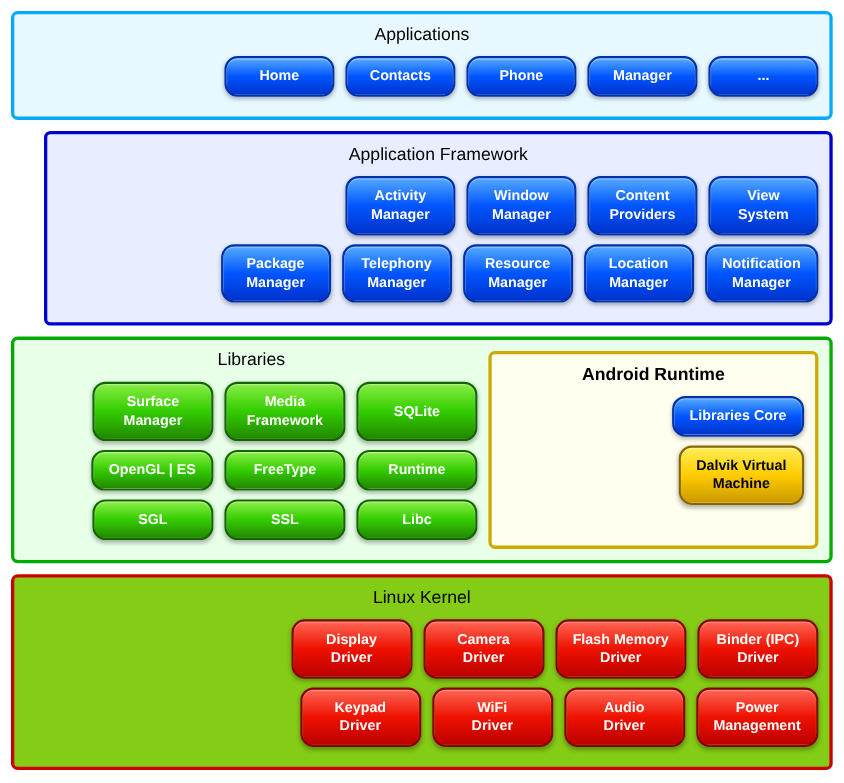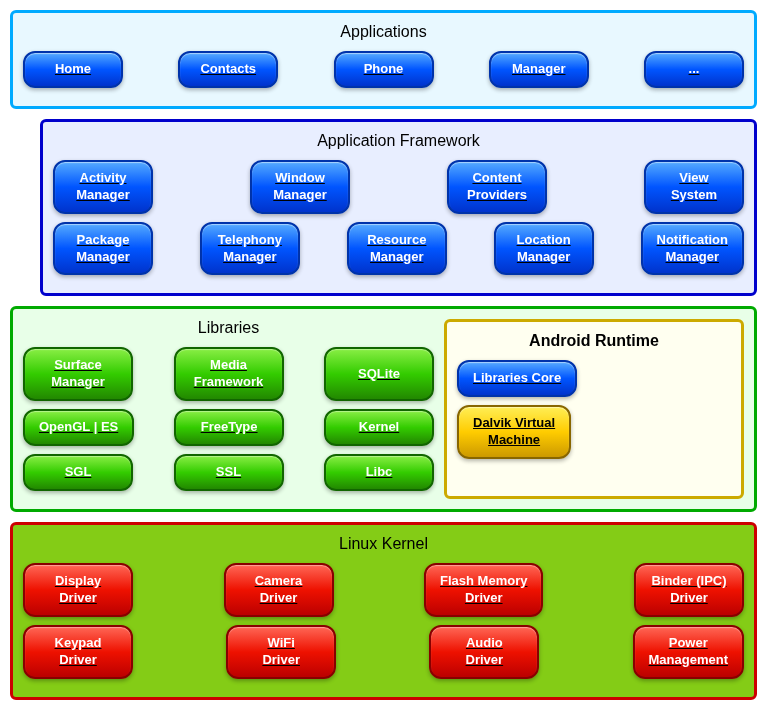--- a/index.html
+++ b/index.html
@@ -48,25 +48,24 @@
     }
 
     
     .kernel-section {
       border-color: #cc0000;
       background: #84cc16;
     }
 
     .row {
       display: flex;
-      justify-content: space-between;
+      justify-content: flex-end;
       gap: 10px;
       margin-bottom: 8px;
       flex-wrap: wrap;
-      text-decoration: underline;
     }
 
     
     .btn-blue {
       background: linear-gradient(to bottom, #55aaff 0%, #0055ff 50%, #0033cc 100%);
       color: #fff;
       border: 2px solid #0033aa;
       border-radius: 12px;
       padding: 8px 14px;
       font-size: 13px;
@@ -188,21 +187,21 @@
     <div class="libraries-inner">
       <div class="section-title">Libraries</div>
       <div class="row">
         <button class="btn-green">Surface<br>Manager</button>
         <button class="btn-green">Media<br>Framework</button>
         <button class="btn-green">SQLite</button>
       </div>
       <div class="row">
         <button class="btn-green">OpenGL | ES</button>
         <button class="btn-green">FreeType</button>
-        <button class="btn-green">Kernel</button>
+        <button class="btn-green">Runtime</button>
       </div>
       <div class="row">
         <button class="btn-green">SGL</button>
         <button class="btn-green">SSL</button>
         <button class="btn-green">Libc</button>
       </div>
     </div>
 
     <div class="runtime-inner">
       <div class="runtime-title">Android Runtime</div>

